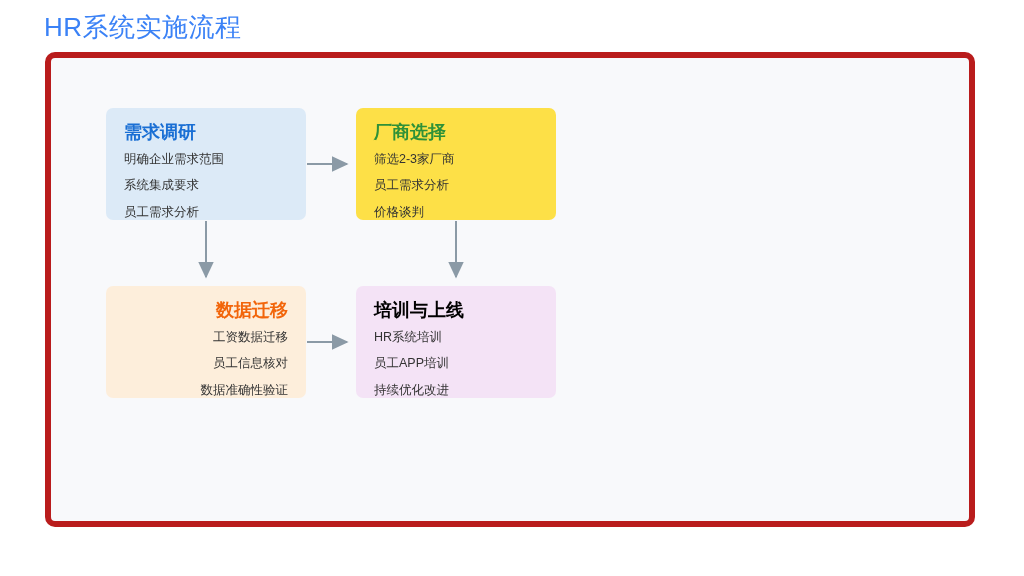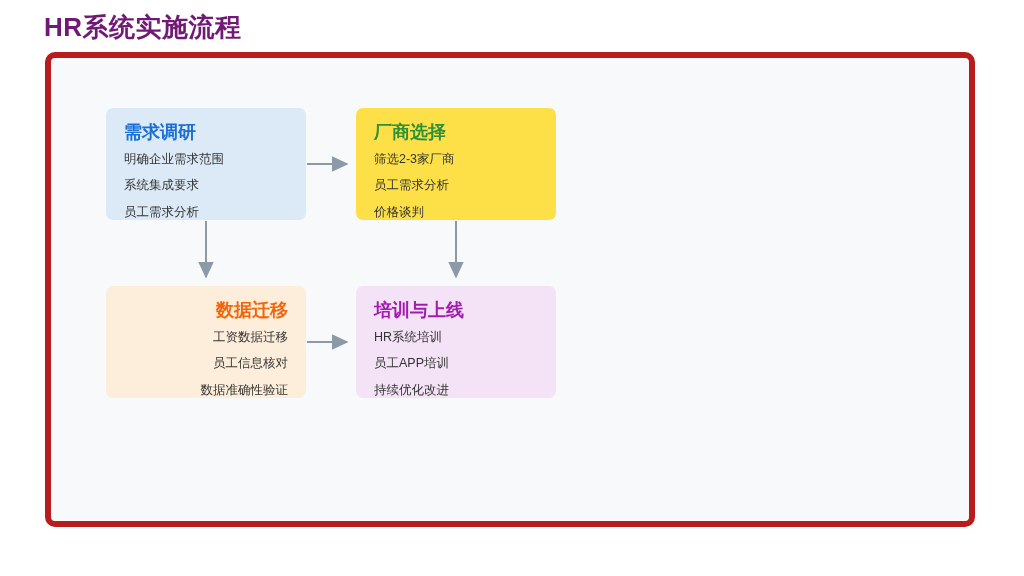--- a/index.html
+++ b/index.html
@@ -12,22 +12,22 @@
     height: 576px;
     font-family: "Liberation Sans", "DejaVu Sans", sans-serif;
     overflow: hidden;
     position: relative;
   }
   .page-title {
     position: absolute;
     left: 44px;
     top: 10px;
     font-size: 26px;
-    font-weight: bold;
-    color: #701a75;
+    font-weight: normal;
+    color: #3b82f6;
     letter-spacing: 0.5px;
     white-space: nowrap;
   }
   .diagram-panel {
     position: absolute;
     left: 45px;
     top: 52px;
     width: 930px;
     height: 475px;
     background: #f8f9fb;
@@ -120,20 +120,20 @@
     </div>
 
     <div class="node" id="node-2" style="background: rgb(253, 238, 219); text-align: right;">
       <div class="node-title" style="color: rgb(242, 101, 10);">数据迁移</div>
       <div class="node-item">工资数据迁移</div>
       <div class="node-item">员工信息核对</div>
       <div class="node-item">数据准确性验证</div>
     </div>
 
     <div class="node" id="node-3" style="background: rgb(244, 227, 246);">
-      <div class="node-title" style="color: #a21caf;">培训与上线</div>
+      <div class="node-title" style="color: #000000;">培训与上线</div>
       <div class="node-item">HR系统培训</div>
       <div class="node-item">员工APP培训</div>
       <div class="node-item">持续优化改进</div>
     </div>
 
   </div>
 </div>
 
 </body></html>

